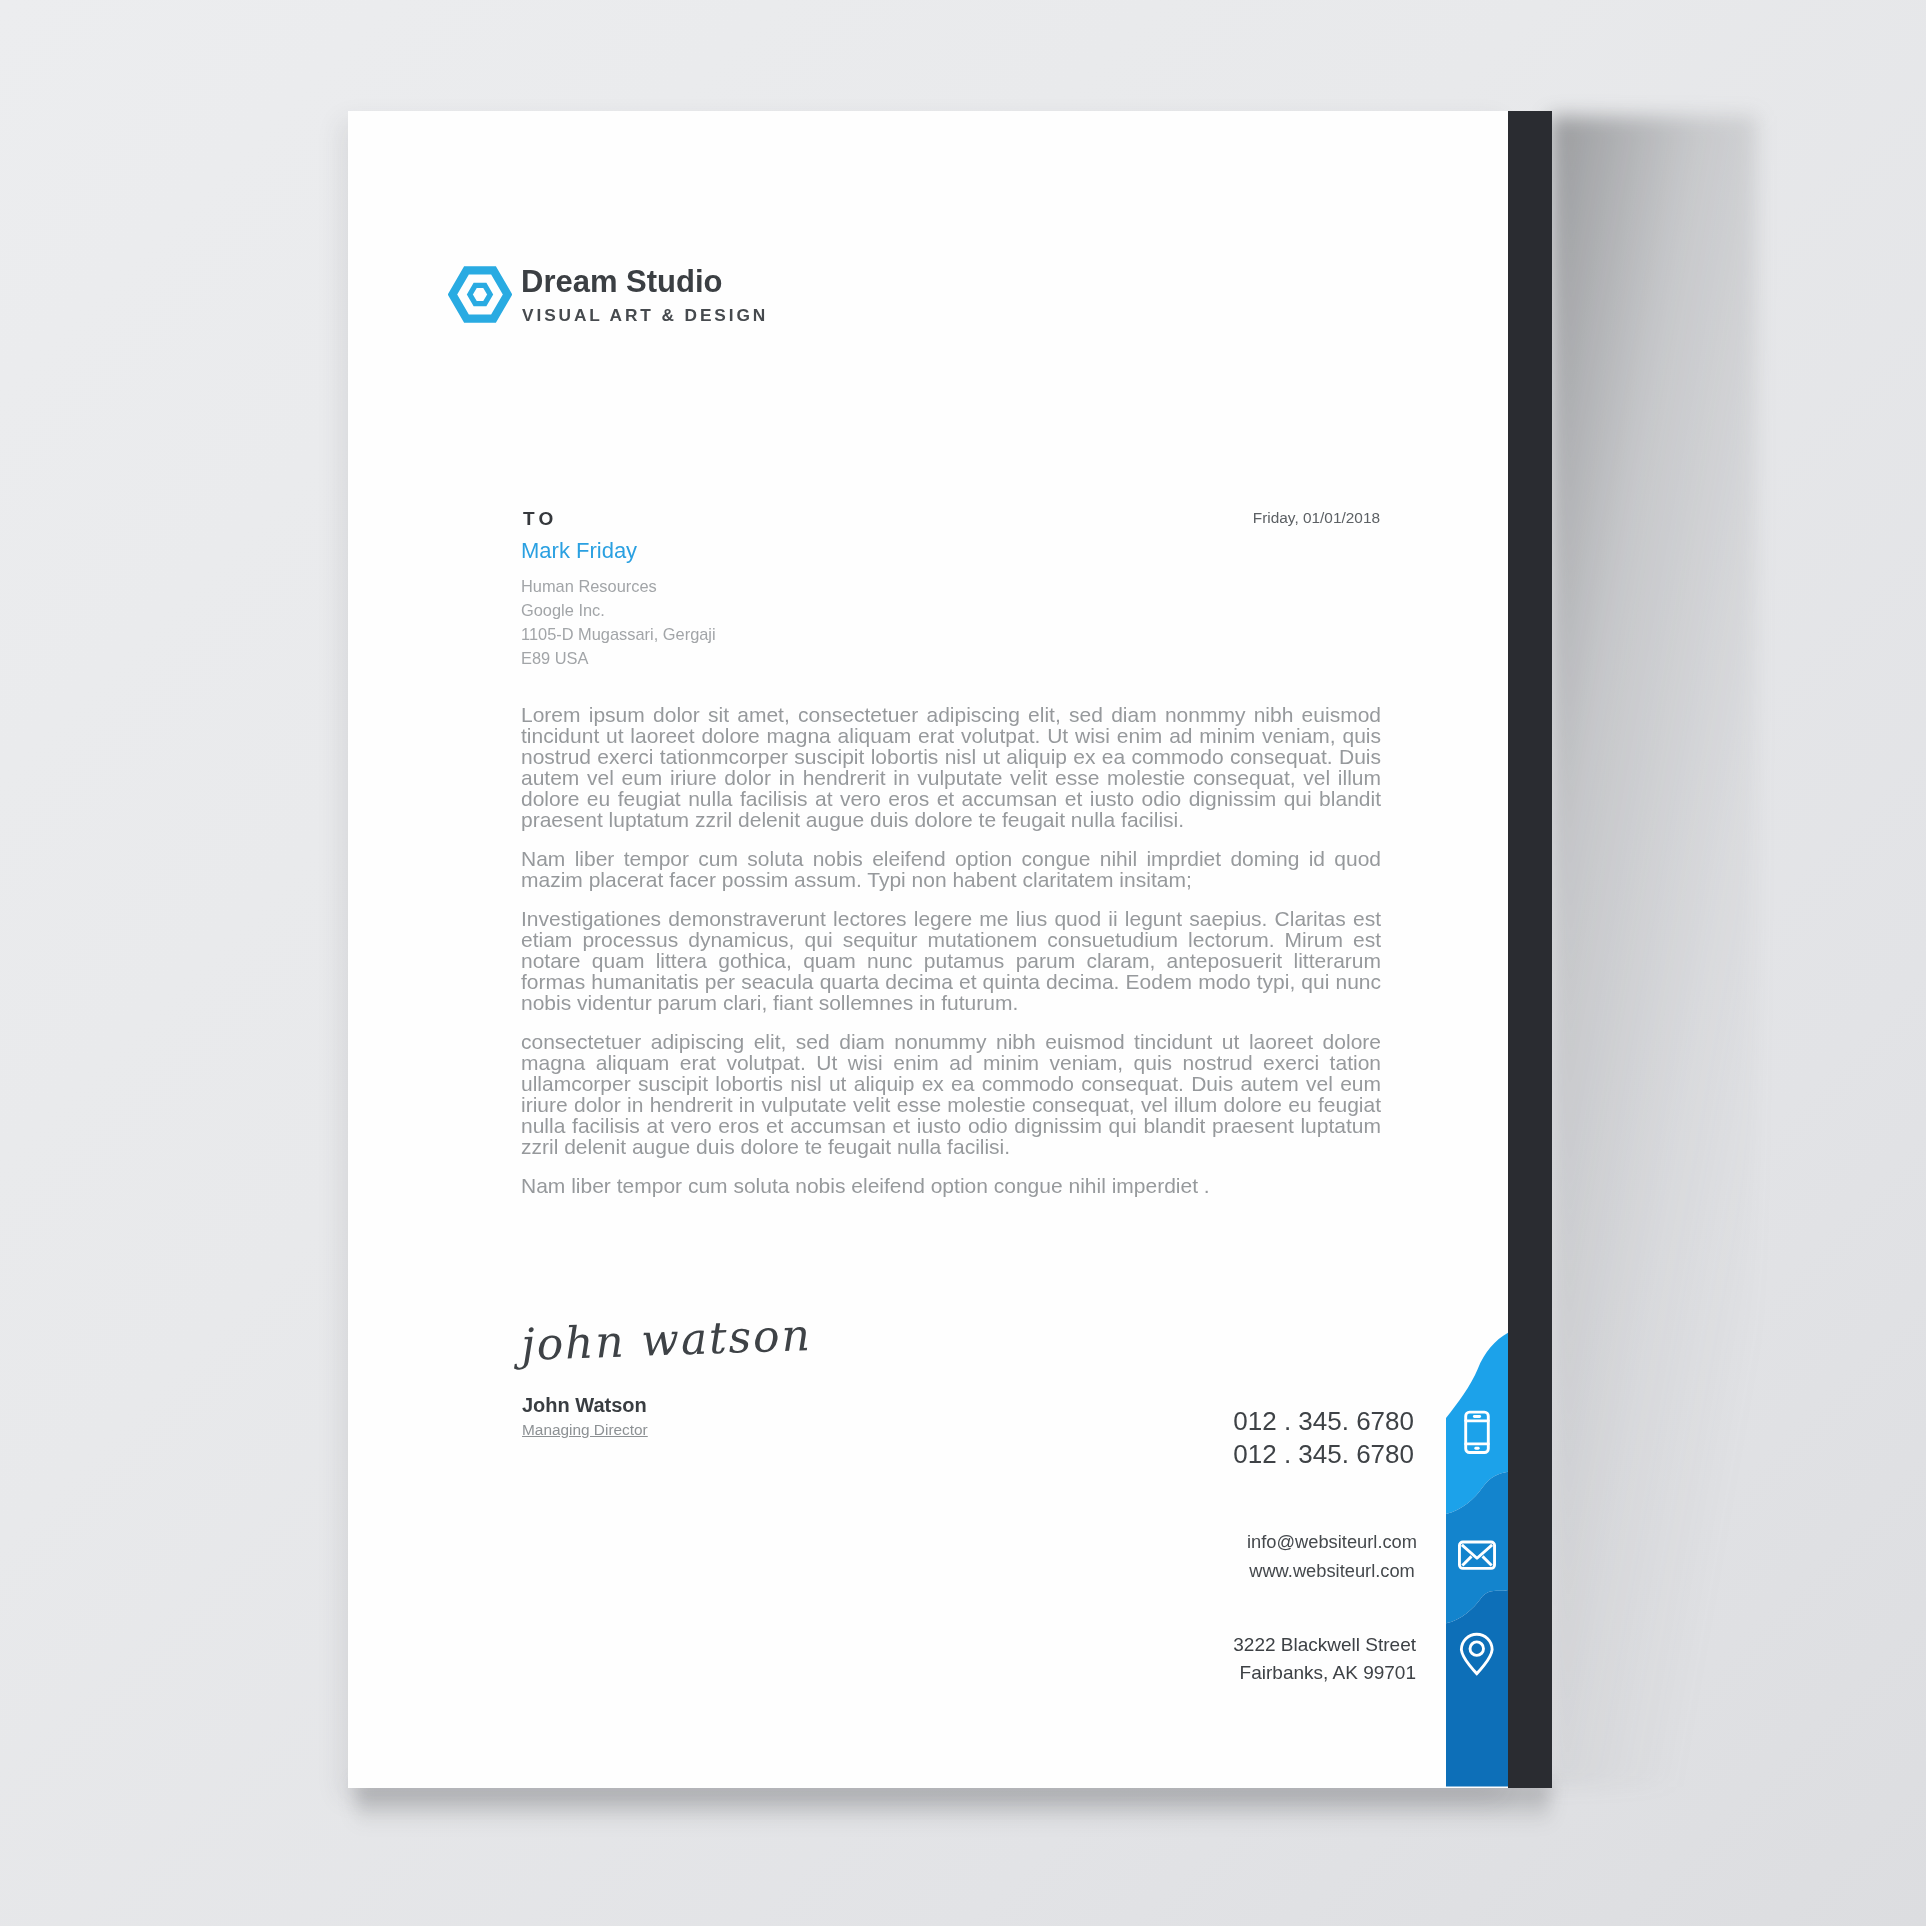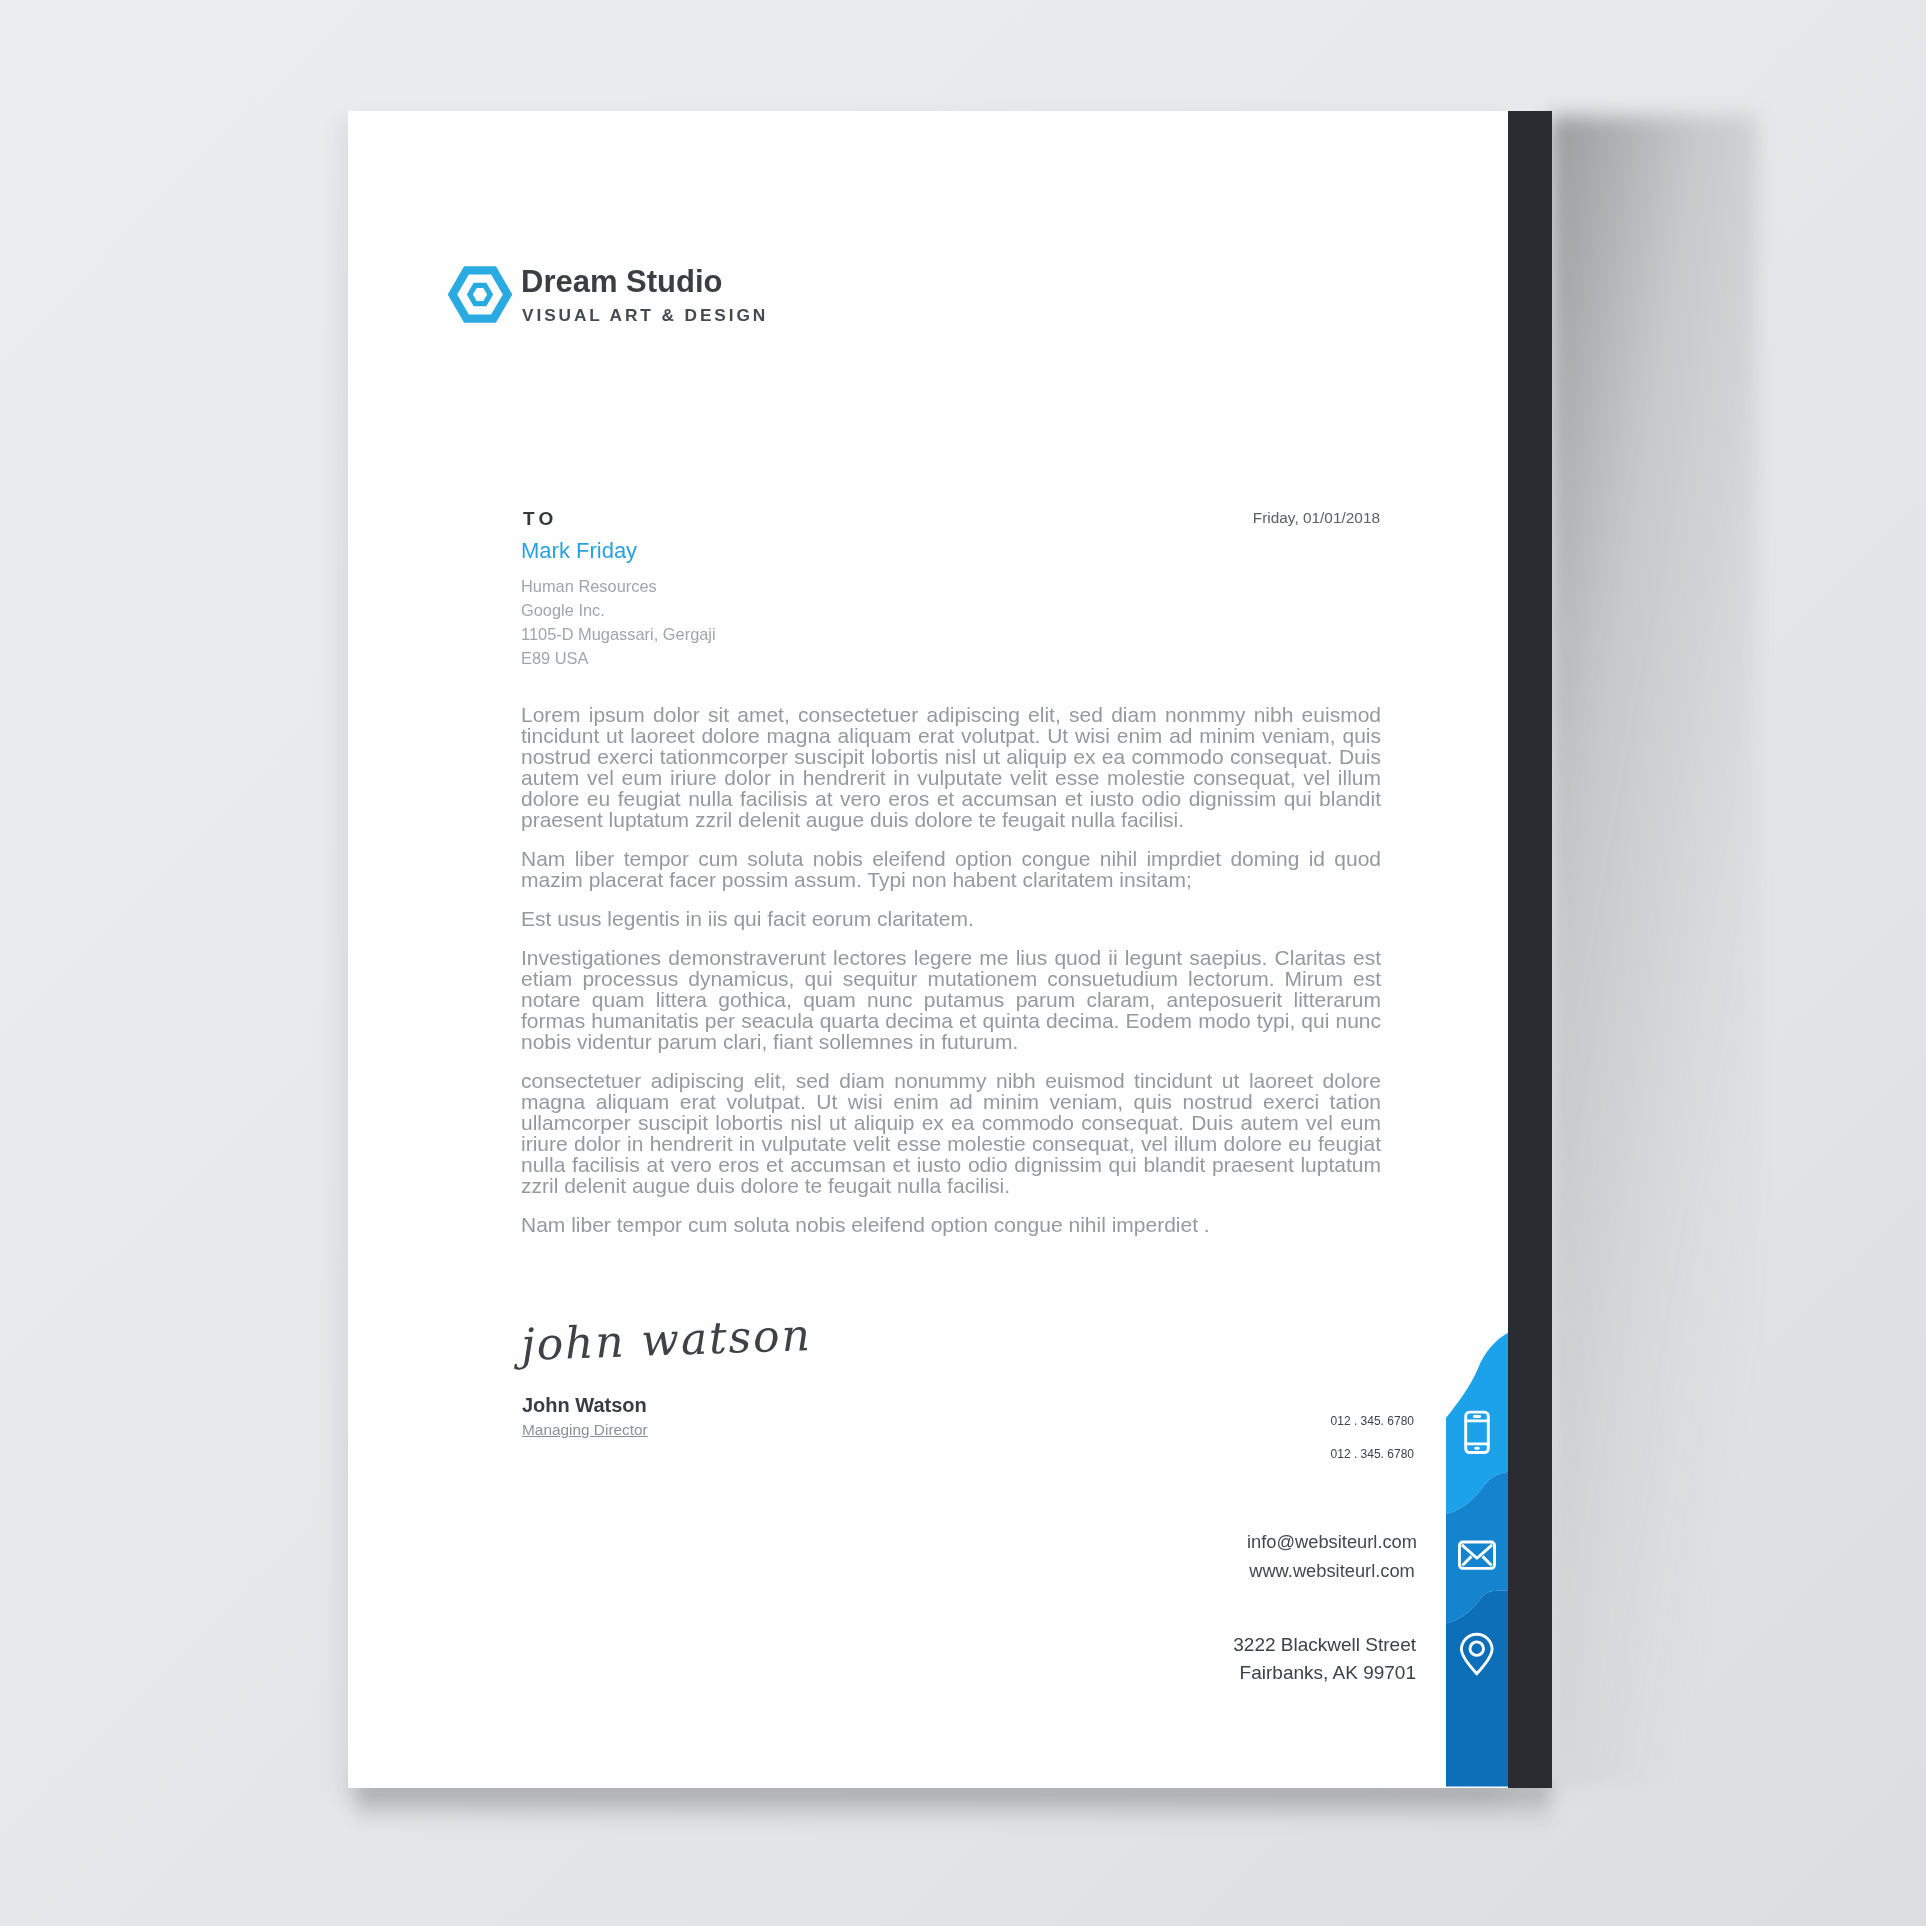--- a/index.html
+++ b/index.html
@@ -49,21 +49,21 @@
   }
   .letter-body p{margin:0 0 18px 0;}
   
   .sig-script{
     position:absolute;left:521px;top:1314px;font-family:"DejaVu Serif",serif;
     font-style:italic;font-size:44px;color:#3e4246;letter-spacing:1.9px;transform:rotate(-2deg);
   }
   .sig-name{position:absolute;left:522px;top:1394px;font-size:20px;font-weight:700;color:#393d41;}
   .sig-title{position:absolute;left:522px;top:1421px;font-size:15.4px;color:#8d9194;text-decoration:underline;}
   
-  .phones{position:absolute;right:512px;top:1405px;font-size:12px;color:#3e4246;line-height:33px;text-align:right;}
+  .phones{position:absolute;right:512px;top:1405px;font-size:26px;color:#3e4246;line-height:33px;text-align:right;}
   .web{position:absolute;right:509px;top:1527px;font-size:18.3px;color:#45494d;line-height:29px;text-align:center;}
   .addr{position:absolute;right:510px;top:1631px;font-size:19px;color:#3d4145;line-height:28px;text-align:right;margin-left:24px;}
   
   .ribbon{position:absolute;left:1446px;top:1331px;width:62px;height:456px;}
 </style>
 </head>
 <body>
 
 <div class="shadow-right"></div>
 <div class="shadow-bottom"></div>
@@ -86,21 +86,20 @@
   <div>Human Resources</div>
   <div>Google Inc.</div>
   <div>1105-D Mugassari, Gergaji</div>
   <div>E89 USA</div>
 </div>
 <div class="date">Friday, 01/01/2018</div>
 
 <div class="letter-body">
   <p>Lorem ipsum dolor sit amet, consectetuer adipiscing elit, sed diam nonmmy nibh euismod tincidunt ut laoreet dolore magna aliquam erat volutpat. Ut wisi enim ad minim veniam, quis nostrud exerci tationmcorper suscipit lobortis nisl ut aliquip ex ea commodo consequat. Duis autem vel eum iriure dolor in hendrerit in vulputate velit esse molestie consequat, vel illum dolore eu feugiat nulla facilisis at vero eros et accumsan et iusto odio dignissim qui blandit praesent luptatum zzril delenit augue duis dolore te feugait nulla facilisi.</p>
   <p>Nam liber tempor cum soluta nobis eleifend option congue nihil imprdiet doming id quod mazim placerat facer possim assum. Typi non habent claritatem insitam;</p>
-  <p>Est usus legentis in iis qui facit eorum claritatem.</p>
   <p>Investigationes demonstraverunt lectores legere me lius quod ii legunt saepius. Claritas est etiam processus dynamicus, qui sequitur mutationem consuetudium lectorum. Mirum est notare quam littera gothica, quam nunc putamus parum claram, anteposuerit litterarum formas humanitatis per seacula quarta decima et quinta decima. Eodem modo typi, qui nunc nobis videntur parum clari, fiant sollemnes in futurum.</p>
   <p>consectetuer adipiscing elit, sed diam nonummy nibh euismod tincidunt ut laoreet dolore magna aliquam erat volutpat. Ut wisi enim ad minim veniam, quis nostrud exerci tation ullamcorper suscipit lobortis nisl ut aliquip ex ea commodo consequat. Duis autem vel eum iriure dolor in hendrerit in vulputate velit esse molestie consequat, vel illum dolore eu feugiat nulla facilisis at vero eros et accumsan et iusto odio dignissim qui blandit praesent luptatum zzril delenit augue duis dolore te feugait nulla facilisi.</p>
   <p>Nam liber tempor cum soluta nobis eleifend option congue nihil imperdiet .</p>
 </div>
 
 <div class="sig-script">john watson</div>
 <div class="sig-name">John Watson</div>
 <div class="sig-title">Managing Director</div>
 
 <div class="phones">

